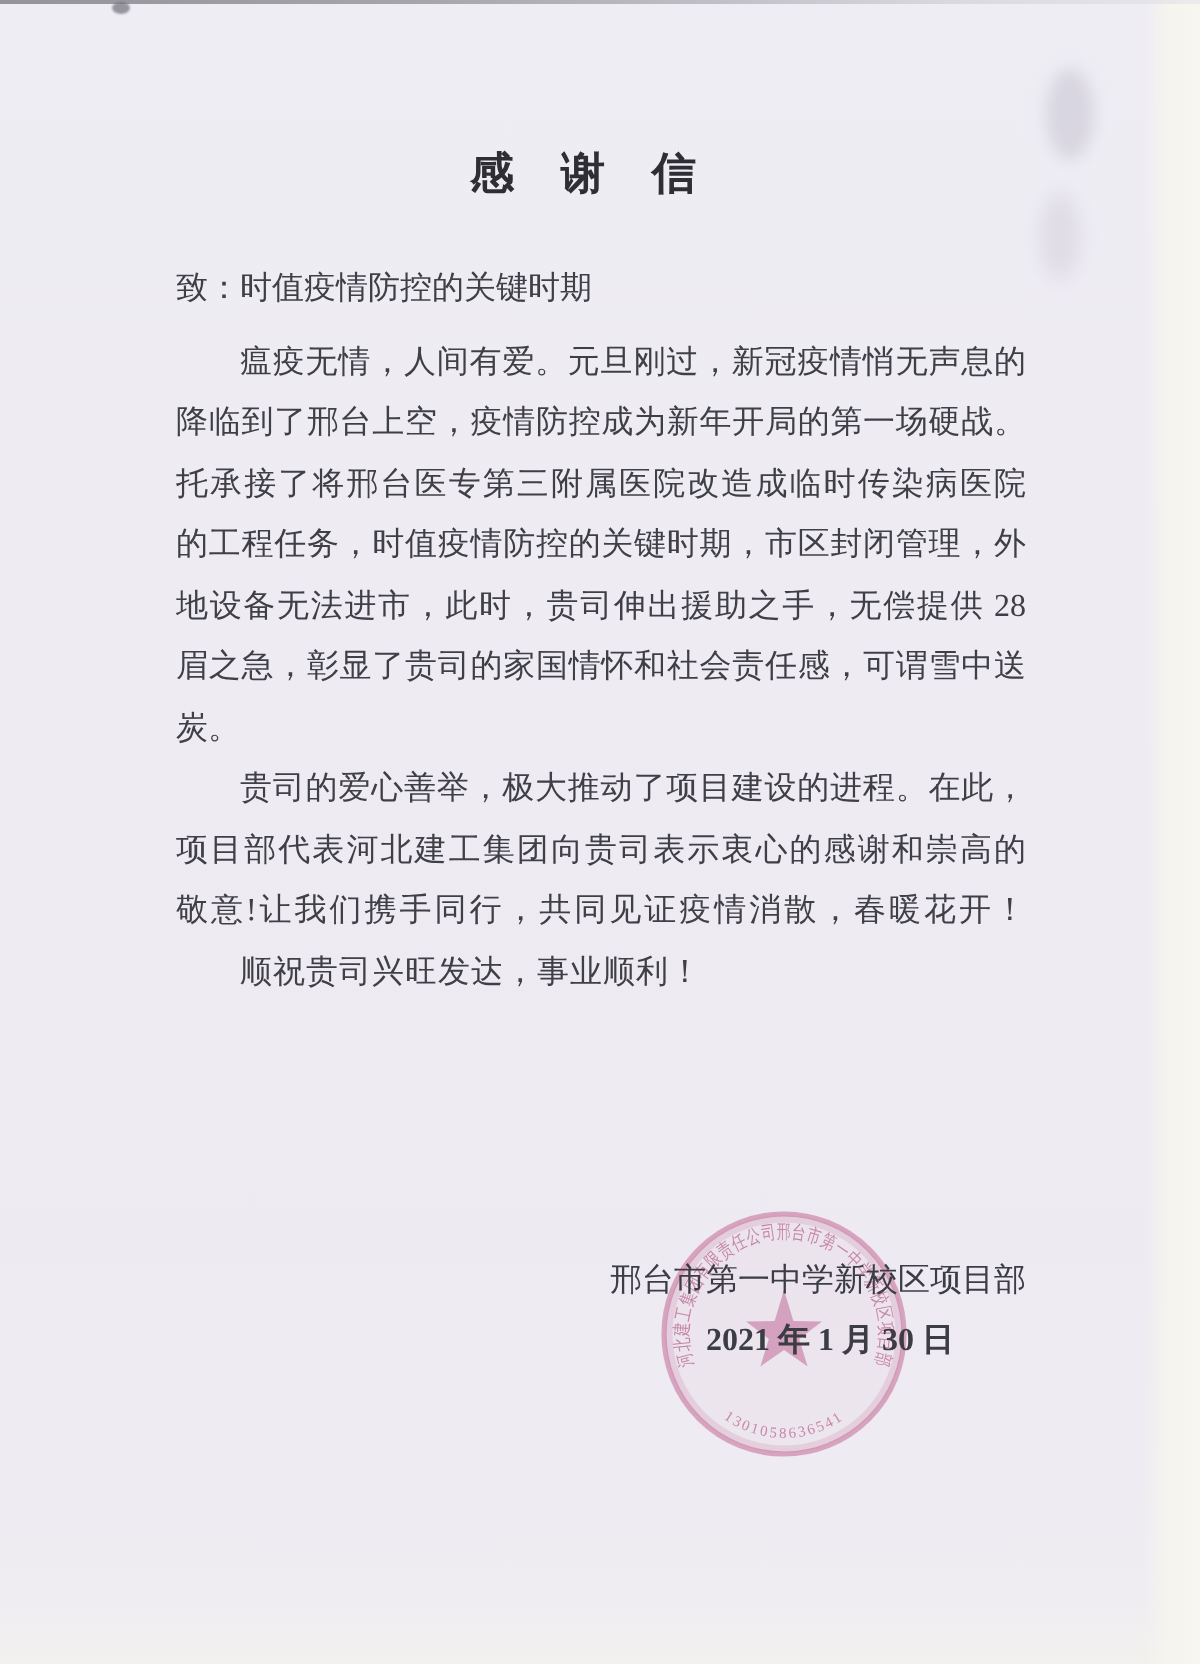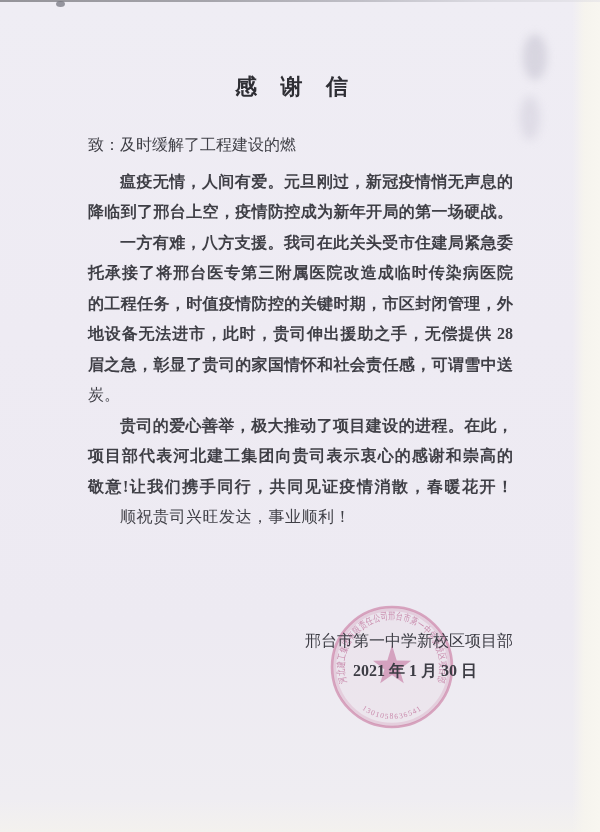--- a/index.html
+++ b/index.html
@@ -37,21 +37,21 @@
   .title{
     position:absolute;top:72px;left:0;width:592px;
     text-align:center;font-size:22px;font-weight:bold;
     letter-spacing:9px;color:#2e2e34;
   }
   .content{
     position:absolute;left:88px;top:130px;width:425px;
     font-size:16px;line-height:30.5px;color:#3f3f46;
   }
   .ln{display:block;white-space:nowrap;}
-  .j{white-space:normal;text-align:justify;text-align-last:justify;font-weight:bold;}
+  .j{white-space:normal;text-align:justify;text-align-last:justify;}
   .para-first{margin-top:6px;}
   .indent{text-indent:2em;}
   .closing{text-indent:2em;letter-spacing:.5px;}
   .signature{
     position:absolute;left:88px;top:626px;width:425px;
     text-align:right;font-size:16px;line-height:30px;color:#3c3c44;
   }
   .sig-date{padding-right:36px;font-weight:bold;}
   .stamp{
     position:absolute;left:322px;top:597px;width:140px;height:140px;
@@ -65,26 +65,25 @@
 <div class="paper">
   <div class="edge-right"></div>
   <div class="edge-top"></div>
   <div class="speck"></div>
   <div class="smudge1"></div>
   <div class="smudge2"></div>
 
   <div class="title">感 谢 信</div>
 
   <div class="content">
-    <div class="ln">致：及时缓解了工程建设的燃</div>
+    <div class="ln">致：时值疫情防控的关键时期</div>
 
     <div class="ln j para-first indent">瘟疫无情，人间有爱。元旦刚过，新冠疫情悄无声息的</div>
     <div class="ln j">降临到了邢台上空，疫情防控成为新年开局的第一场硬战。</div>
 
-    <div class="ln j indent">一方有难，八方支援。我司在此关头受市住建局紧急委</div>
     <div class="ln j">托承接了将邢台医专第三附属医院改造成临时传染病医院</div>
     <div class="ln j">的工程任务，时值疫情防控的关键时期，市区封闭管理，外</div>
     <div class="ln j">地设备无法进市，此时，贵司伸出援助之手，无偿提供 28</div>
     <div class="ln j">眉之急，彰显了贵司的家国情怀和社会责任感，可谓雪中送</div>
     <div class="ln">炭。</div>
 
     <div class="ln j indent">贵司的爱心善举，极大推动了项目建设的进程。在此，</div>
     <div class="ln j">项目部代表河北建工集团向贵司表示衷心的感谢和崇高的</div>
     <div class="ln j">敬意!让我们携手同行，共同见证疫情消散，春暖花开！</div>
 

